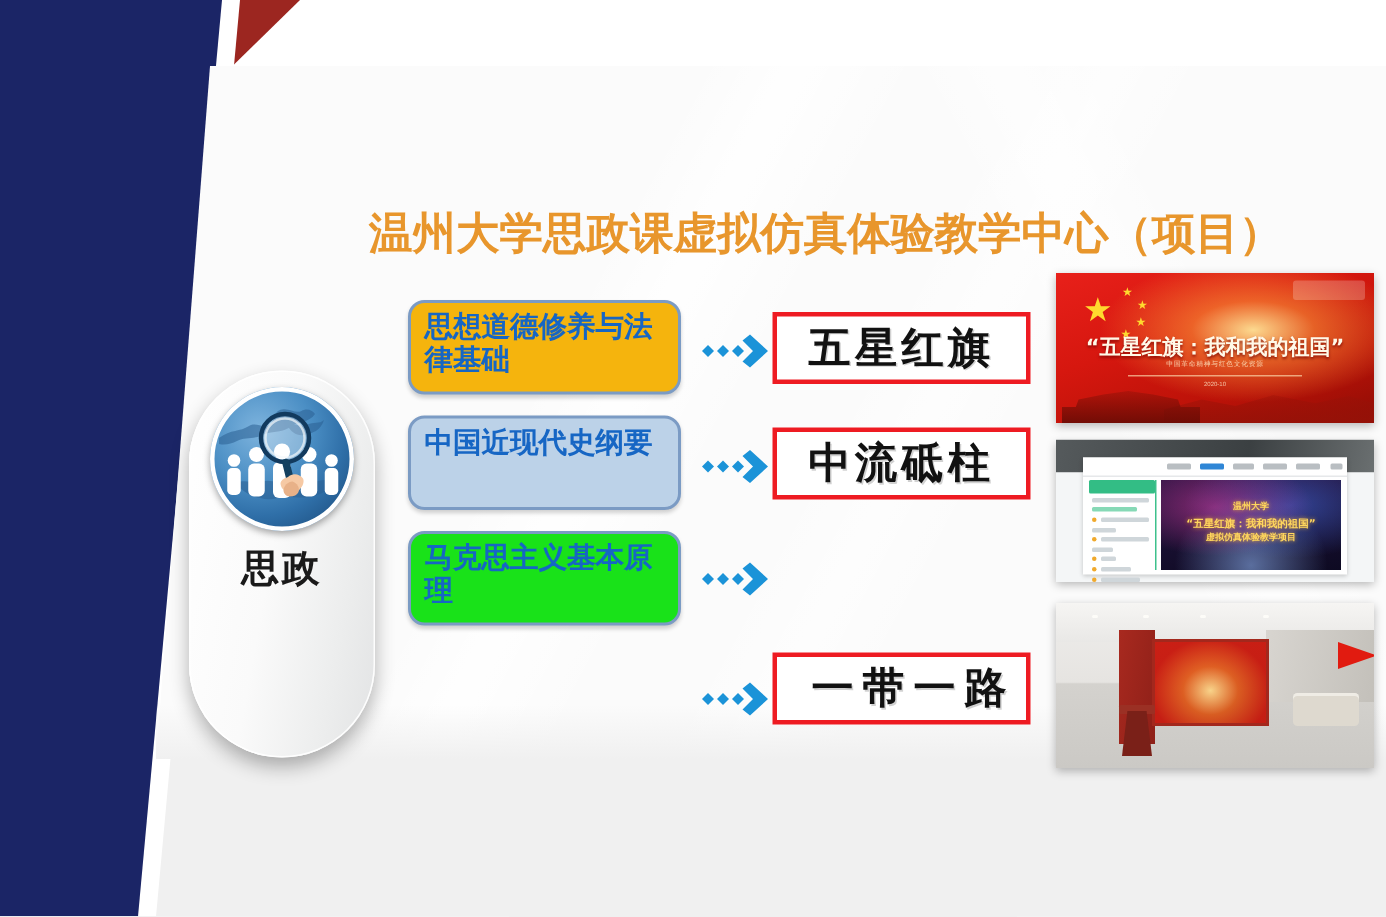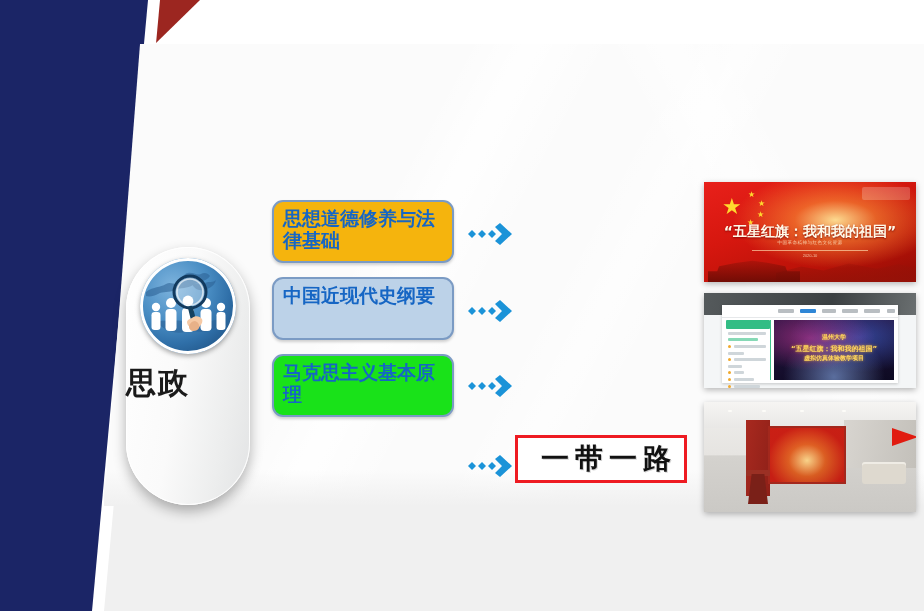--- a/index.html
+++ b/index.html
@@ -72,22 +72,22 @@
   }
   .capsule-globe{
     position:absolute;left:14px;top:11px;width:96px;height:96px;border-radius:50%;
     background:
       radial-gradient(circle at 34% 30%, #7eb4de 0%, #4a8ec4 38%, #2f6fa8 62%, #1d4f80 88%);
     box-shadow:inset 0 0 0 3px #ffffff, 0 2px 5px rgba(0,0,0,.35);
     overflow:hidden;
   }
   .capsule-globe svg{position:absolute;left:0;top:0;}
   .capsule-text{
-    position:absolute;left:0;top:116px;width:124px;
-    font-size:30px;font-weight:bold;color:#1a1a1a;line-height:1.30;
+    position:absolute;left:0;top:116px;width:124px;text-align:center;
+    font-size:25px;font-weight:bold;color:#1a1a1a;line-height:1.30;
     letter-spacing:2px;
     font-family:"DejaVu Sans","Liberation Sans",sans-serif;
   }
   .capsule-text span{display:block;}
 
   
   .course{
     position:absolute;z-index:24;
     border-radius:11px;
     border:2px solid #7b9bc4;
@@ -220,20 +220,21 @@
   <div class="bg-white-top"></div>
   <div class="red-triangle"></div>
 
   <div class="panel"></div>
   <div class="panel-sheen"></div>
   <div class="panel-bottom-fade"></div>
 
   <div class="navy-band-edge"></div>
   <div class="navy-band"></div>
 
+  <div class="title">温州大学思政课虚拟仿真体验教学中心（项目）</div>
 
   <div class="capsule">
     <div class="capsule-globe">
       <svg width="96" height="96" viewBox="0 0 96 96" aria-hidden="true">
         <g fill="#2a5f92" opacity="0.55">
           <path d="M6 34c8-6 14-4 20-8 5-3 9 2 14-1 4-3 2-9 8-10 5-1 9 3 13 1 3-2 7-1 9 2-4 6-12 5-17 9-6 4-12 2-18 5-6 3-12 1-17 4-4 2-8 3-12 2z"></path>
           <path d="M18 64c6-3 11 1 17-1 7-2 12 3 19 1 6-2 11 2 17-1 5-2 10 0 14-3-3 8-10 11-17 13-8 2-15-1-23 1-7 2-14 0-20-3-3-2-6-4-7-7z"></path>
           <path d="M52 26c5-2 9 1 13-1 4-2 8 0 11-3-2 7-8 9-13 10-5 1-9-2-11-6z"></path>
         </g>
         <g fill="#ffffff">
@@ -300,20 +301,22 @@
     <svg width="56" height="26" viewBox="0 0 56 26" aria-hidden="true">
       <g fill="#1b93d8">
         <path d="M2 13l4-4 4 4-4 4z"></path>
           <path d="M12 13l4-4 4 4-4 4z"></path>
           <path d="M22 13l4-4 4 4-4 4z"></path>
         <path d="M34 2l12 11-12 11-5-4 7-7-7-7z"></path>
       </g>
     </svg>
   </div>
 
+  <div class="outcome o1">五星红旗</div>
+  <div class="outcome o2">中流砥柱</div>
   <div class="outcome o4">一带一路</div>
 
   <div class="thumb t1">
     <div class="t1-bg"></div>
     <div class="t1-star" style="left:18px;top:14px;font-size:22px;line-height:22px;">★</div>
     <div class="t1-star" style="left:44px;top:9px;font-size:8px;line-height:8px;">★</div>
     <div class="t1-star" style="left:54px;top:18px;font-size:8px;line-height:8px;">★</div>
     <div class="t1-star" style="left:53px;top:29px;font-size:8px;line-height:8px;">★</div>
     <div class="t1-star" style="left:43px;top:37px;font-size:8px;line-height:8px;">★</div>
     <div class="t1-mtn"></div>

